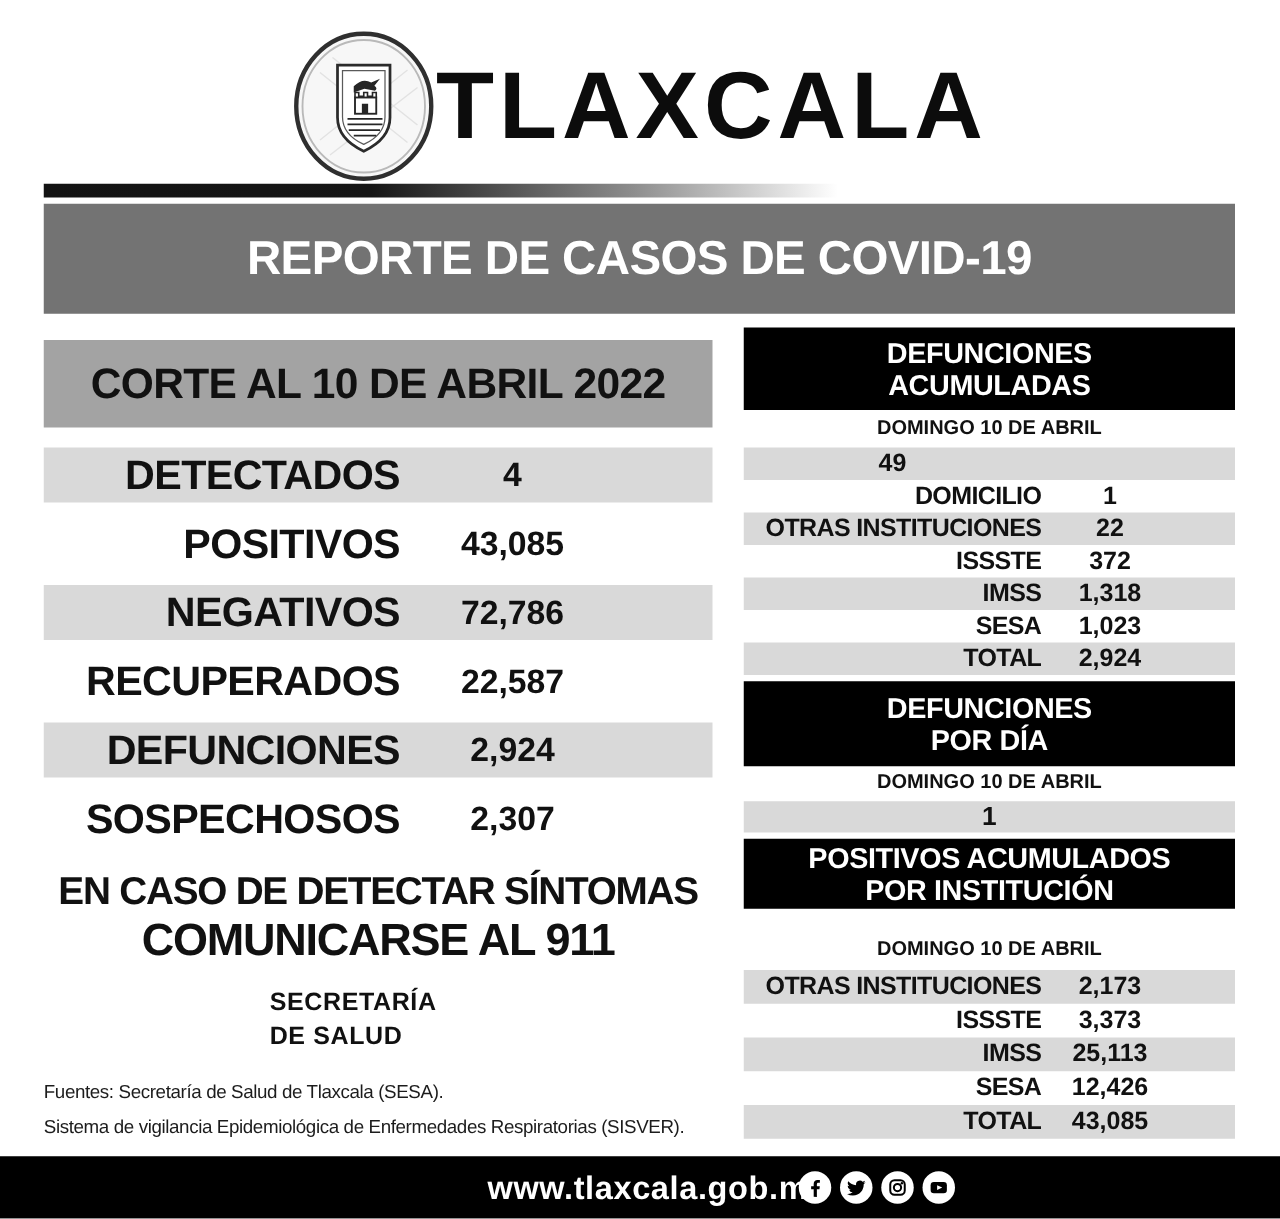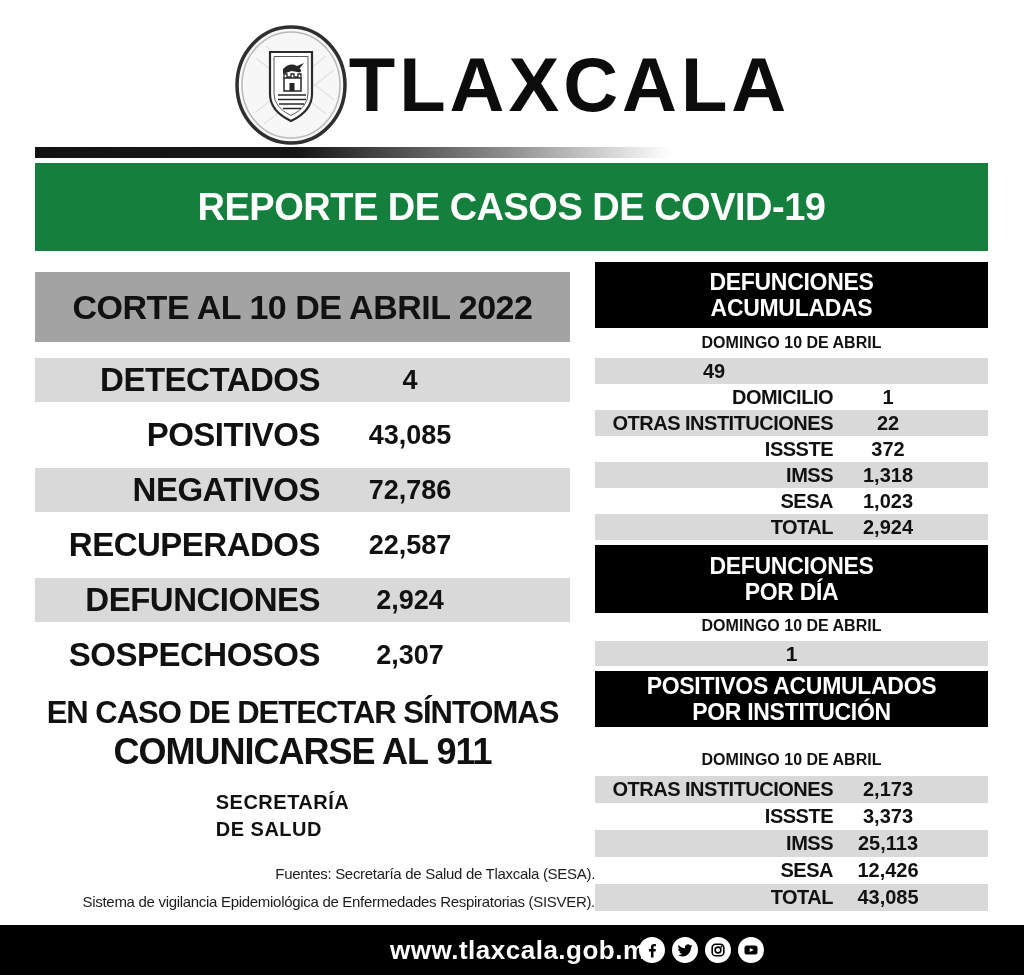--- a/index.html
+++ b/index.html
@@ -8,21 +8,21 @@
 
   
   .logo-row{position:absolute;top:24px;left:0;width:100%;display:flex;justify-content:center;
             align-items:center;gap:1px;}
   .crest{width:114px;height:122px;flex:0 0 auto;}
   .brand{margin:0;font-size:76px;font-weight:bold;letter-spacing:4px;line-height:1;color:#0c0c0c;}
 
   .fade-bar{position:absolute;left:35px;top:147px;width:655px;height:11px;
             background:linear-gradient(to right,#131313 0%,#161616 40%,#8d8d8d 72%,rgba(255,255,255,0) 97%);}
 
-  .banner{position:absolute;left:35px;top:163px;width:953px;height:88px;background:#15803d;
+  .banner{position:absolute;left:35px;top:163px;width:953px;height:88px;background:#737373;
           display:flex;align-items:center;justify-content:center;}
   .banner span{color:#fff;font-size:38px;font-weight:bold;letter-spacing:-0.5px;}
 
   
   .cutoff{position:absolute;left:35px;top:272px;width:535px;height:70px;background:#a3a3a3;
           display:flex;align-items:center;justify-content:center;}
   .cutoff span{font-size:34px;font-weight:bold;letter-spacing:-0.5px;}
 
   .stats{position:absolute;left:35px;top:358px;width:535px;}
   .lrow{height:44px;margin-bottom:11px;display:grid;grid-template-columns:285px 180px;
@@ -32,21 +32,21 @@
   .lrow .val{text-align:center;font-size:27px;font-weight:bold;}
 
   .notice1{position:absolute;left:35px;top:695px;width:535px;text-align:center;
            font-size:31px;font-weight:bold;letter-spacing:-1px;}
   .notice2{position:absolute;left:35px;top:731px;width:535px;text-align:center;
            font-size:36px;font-weight:bold;letter-spacing:-1px;}
   .agency{position:absolute;left:35px;top:789px;width:535px;text-align:center;}
   .agency .inner{display:inline-block;text-align:left;transform:translateX(-20px);}
   .agency div.line{font-size:20px;font-weight:bold;line-height:27px;letter-spacing:0.5px;}
   .sources{position:absolute;left:35px;top:860px;width:560px;font-size:15px;
-           letter-spacing:-0.3px;line-height:28px;color:#1c1c1c;text-align:right;}
+           letter-spacing:-0.3px;line-height:28px;color:#1c1c1c;}
 
   
   .rbox{position:absolute;left:595px;width:393px;background:#000;color:#fff;
         display:flex;flex-direction:column;align-items:center;justify-content:center;}
   .rbox .bt{font-size:23px;font-weight:bold;line-height:26px;letter-spacing:-0.3px;}
   .rdate{position:absolute;left:595px;width:393px;text-align:center;font-size:16px;
          font-weight:bold;letter-spacing:0;}
   .rtable{position:absolute;left:595px;width:393px;}
   .rrow{display:grid;grid-template-columns:238px 110px;align-items:center;}
   .rrow.g{background:#d9d9d9;}

